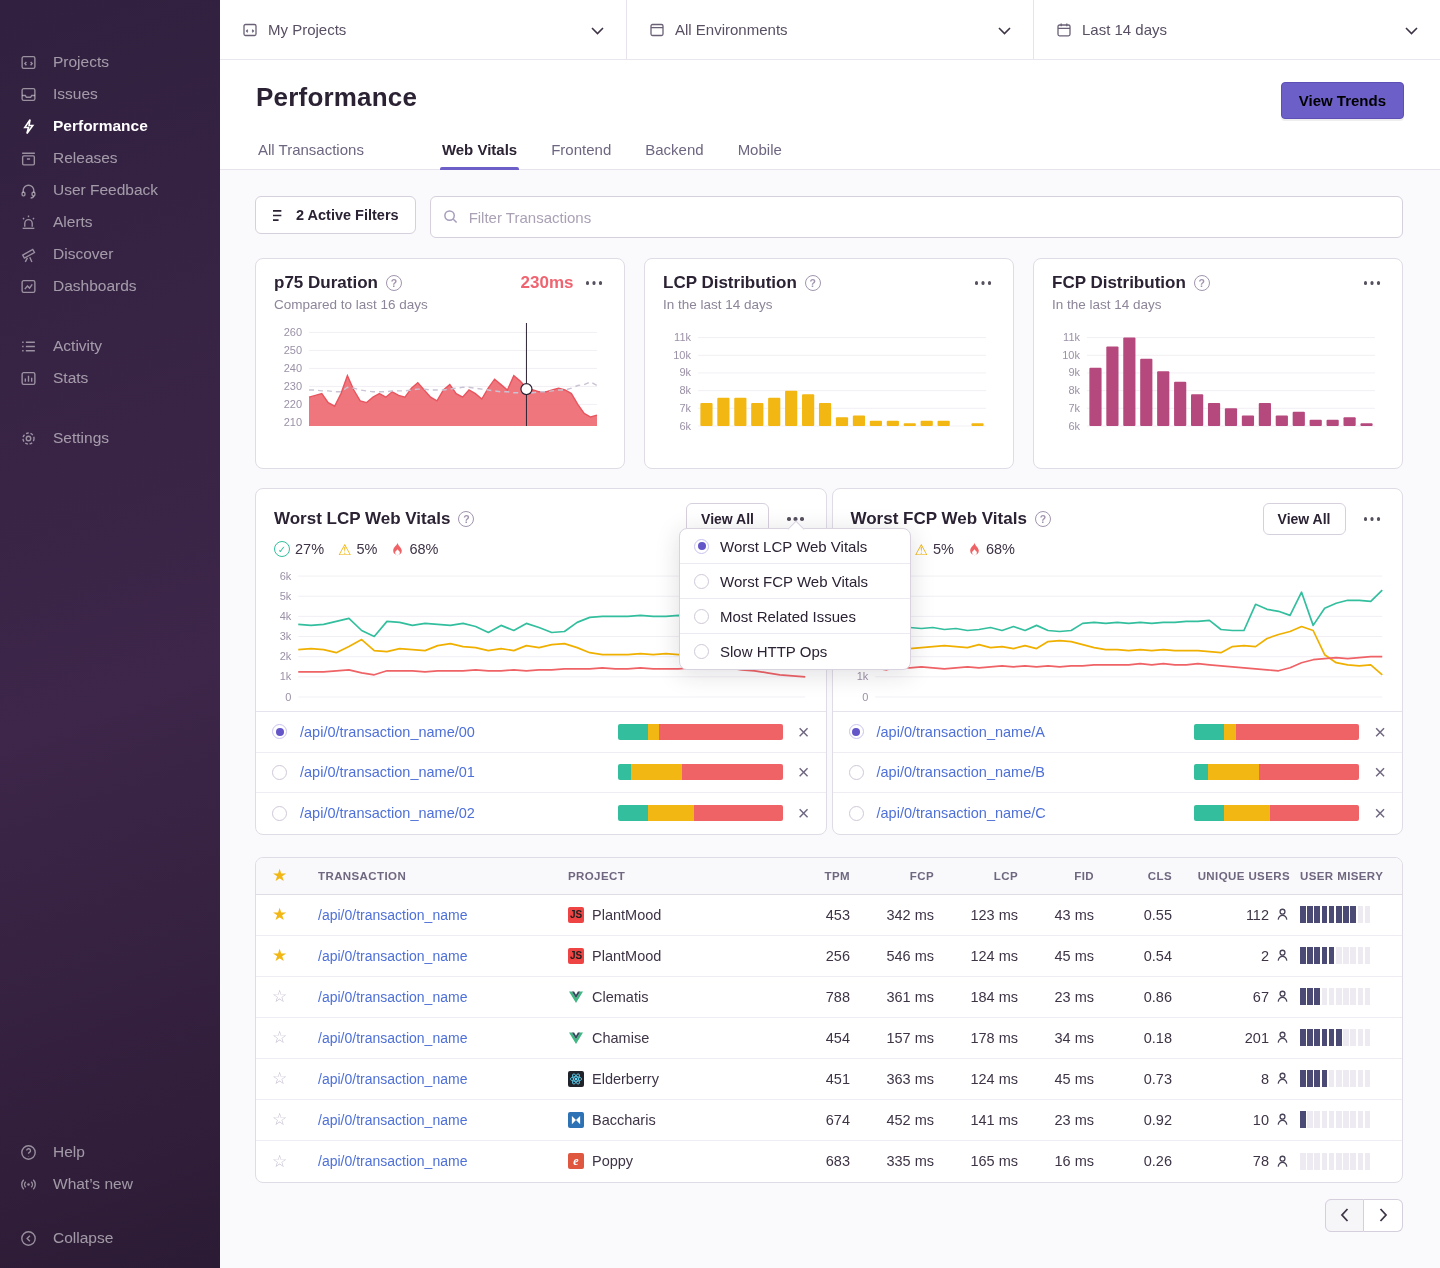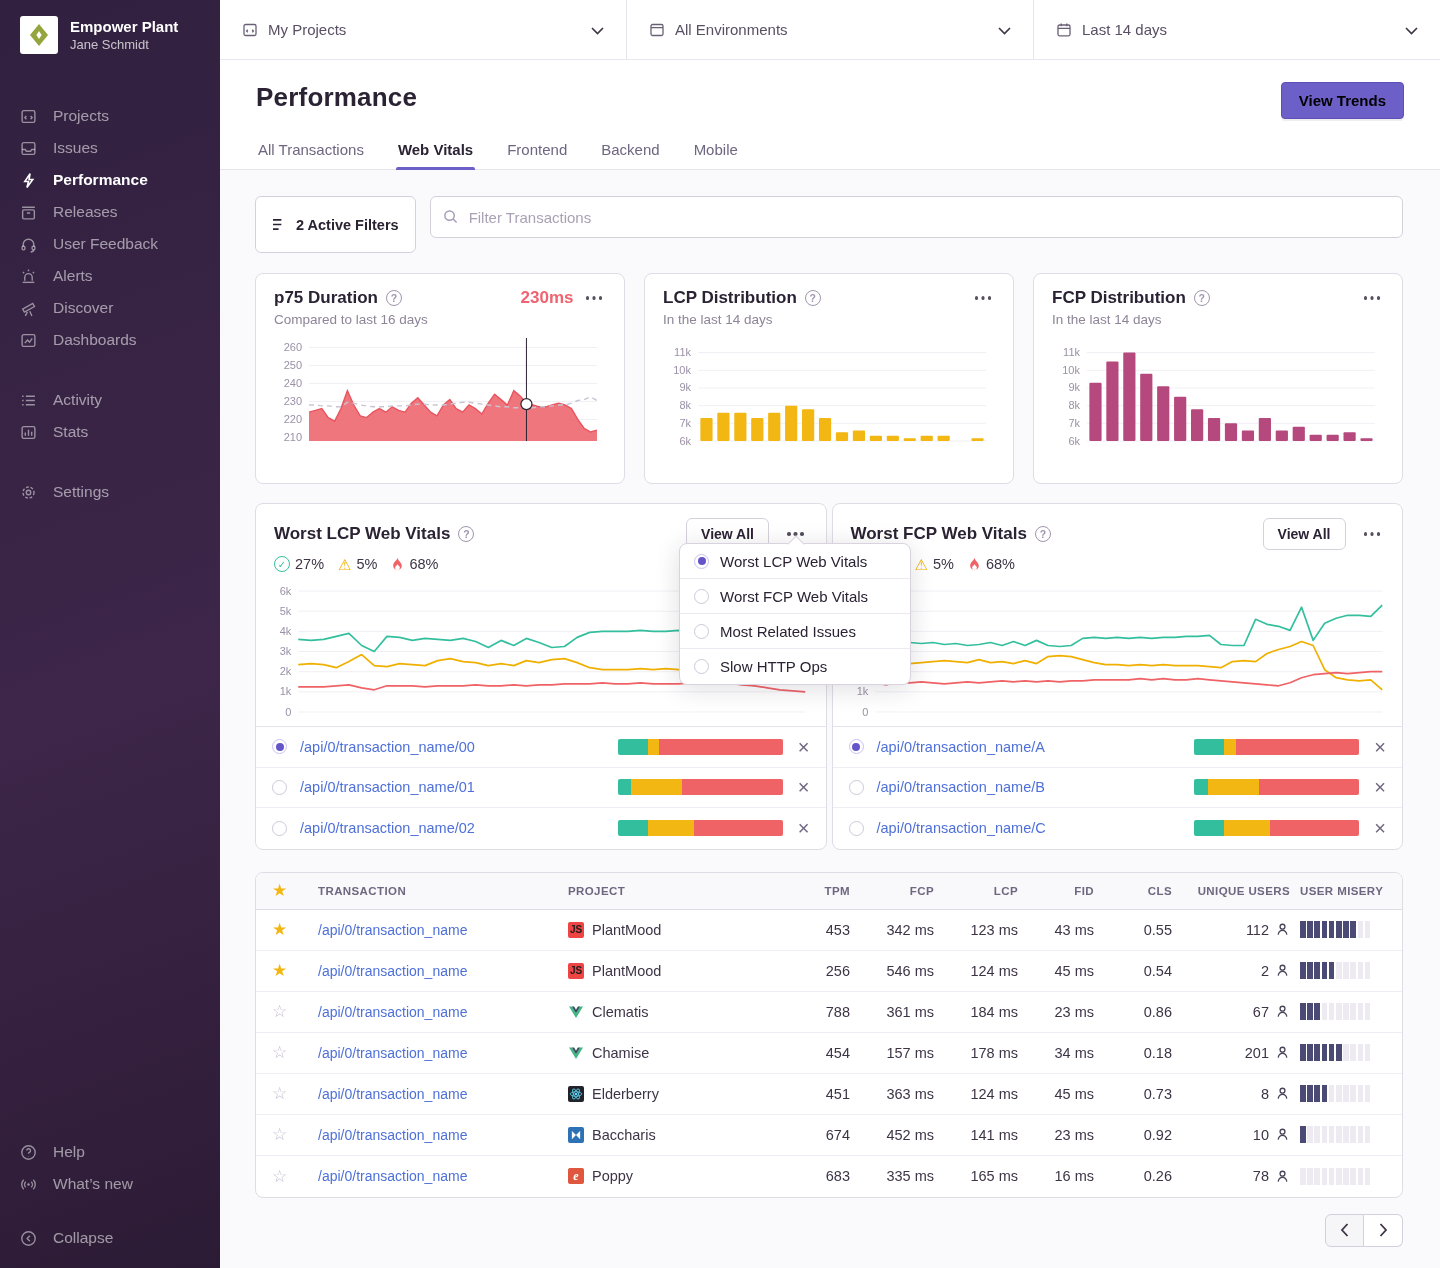--- a/index.html
+++ b/index.html
@@ -30,29 +30,29 @@
   .tb-sel .chev { margin-left:auto; }
   .chev svg { width:13px; height:8px; stroke:#3e3446; stroke-width:1.6; fill:none; }
 
   .page-head { background:#fff; padding:22px 36px 0; border-bottom:1px solid #e7e2ec; }
   .head-row { display:flex; align-items:flex-start; }
   .page-title { font-size:26px; font-weight:bold; color:#2b2233; letter-spacing:.2px; }
   .btn-primary { margin-left:auto; background:#6c5fc7; color:#000000; font-size:15px; font-weight:bold;
     padding:9px 17px; border:1px solid #5c4fb5; border-radius:4px; cursor:pointer; box-shadow:0 2px 0 rgba(43,34,51,.08); }
   .tabs { display:flex; gap:30px; margin-top:22px; }
   .tab { font-size:15px; color:#6e6680; padding:0 2px 11px; cursor:pointer; position:relative; }
-  .tab.active { color:#2b2233; font-weight:bold; }
+  .tab.active { color:#2b2233; font-weight:bold;margin-left:44px; }
   .tab.active::after { content:""; position:absolute; left:0; right:0; bottom:-1px; height:3px; background:#6c5fc7; border-radius:2px 2px 0 0; }
 
   .content { padding:26px 37px 0 35px; }
 
   
   .filter-row { display:flex; gap:14px; }
   .btn-filters { display:flex; align-items:center; gap:9px; background:#fff; border:1px solid #d6d0dd; border-radius:6px;
-    padding:0 16px; height:57px; font-size:14.5px; font-weight:bold; color:#2b2233; cursor:pointer; }
+    padding:0 16px; height:38px; font-size:14.5px; font-weight:bold; color:#2b2233; cursor:pointer; }
   .btn-filters svg { width:15px; height:13px; stroke:#2b2233; stroke-width:1.7; }
   .search-wrap { flex:1; position:relative; }
   .search-wrap svg { position:absolute; left:13px; top:13px; width:15px; height:15px; stroke:#a79dbb; stroke-width:1.6; fill:none; }
   .search-input { width:100%; height:42px; border:1px solid #d6d0dd; border-radius:6px; padding:0 12px 0 38px;
     font-size:15px; color:#2b2233; background:#fff; outline:none; }
   .search-input::placeholder { color:#aaa1b5; }
 
   
   .card { background:#fff; border:1px solid #e0dce6; border-radius:8px; }
   .charts3 { display:grid; grid-template-columns:1fr 1fr 1fr; gap:19px; margin-top:20px; }
@@ -127,32 +127,20 @@
   .pag-btn.prev { border-radius:6px 0 0 6px; background:#f6f5f8; }
   .pag-btn.next { border-radius:0 6px 6px 0; border-left:none; }
   .pag-btn svg { width:9px; height:14px; stroke:#3e3446; stroke-width:1.8; fill:none; }
 
   .txtfill { fill:#9b91a6; font-size:11px; font-family:"Liberation Sans",sans-serif; }
 </style>
 </head>
 <body>
 
 <aside class="sidebar">
-  <div class="org">
-    <div class="org-logo">
-      <svg width="26" height="26" viewBox="0 0 26 26">
-        <polygon points="13,2 22,13 13,24 4,13" fill="#95a53e"></polygon>
-        <path d="M13 9 L15.6 13 L13 17 L10.4 13 Z" fill="#fff"></path>
-      </svg>
-    </div>
-    <div>
-      <div class="org-name">Empower Plant</div>
-      <div class="org-user">Jane Schmidt</div>
-    </div>
-  </div>
 
   <nav class="nav">
     <div class="nav-item">
       <svg viewBox="0 0 16 16">
           <rect x="2" y="2.5" width="12" height="11" rx="1.5"></rect>
           <path d="M6 7.5 L4.6 9 L6 10.5 M10 7.5 L11.4 9 L10 10.5"></path>
         </svg>
       <span>Projects</span>
     </div>
     <div class="nav-item">

